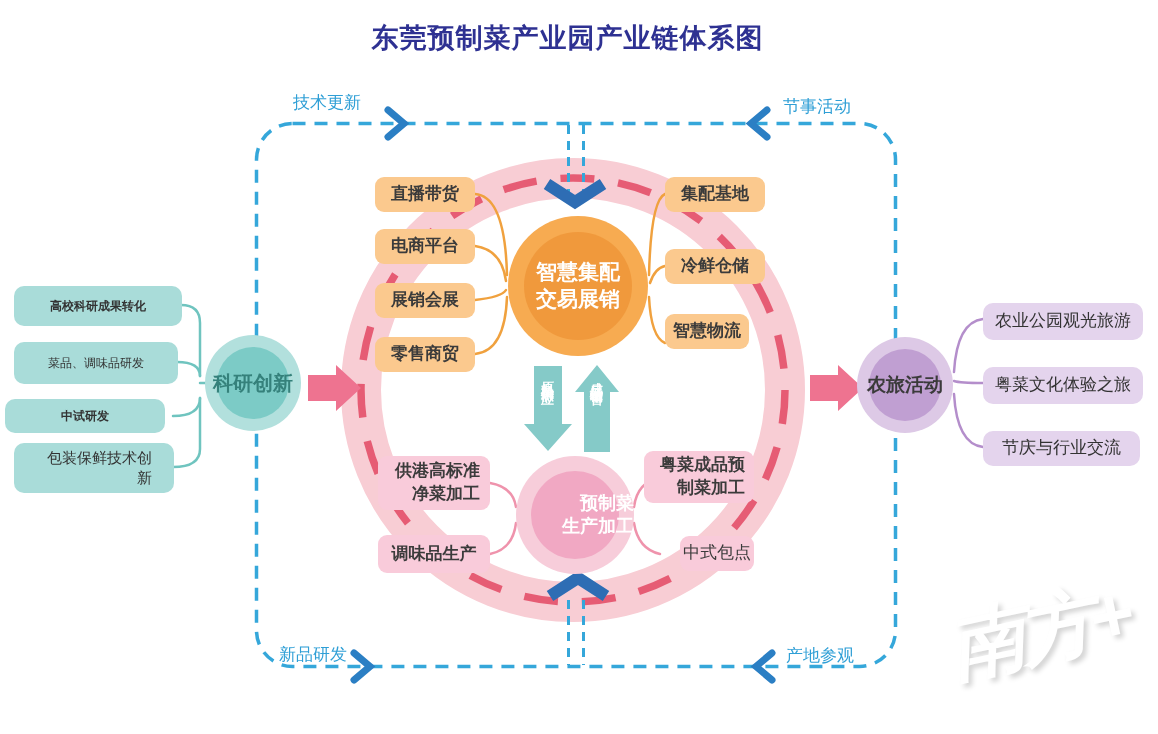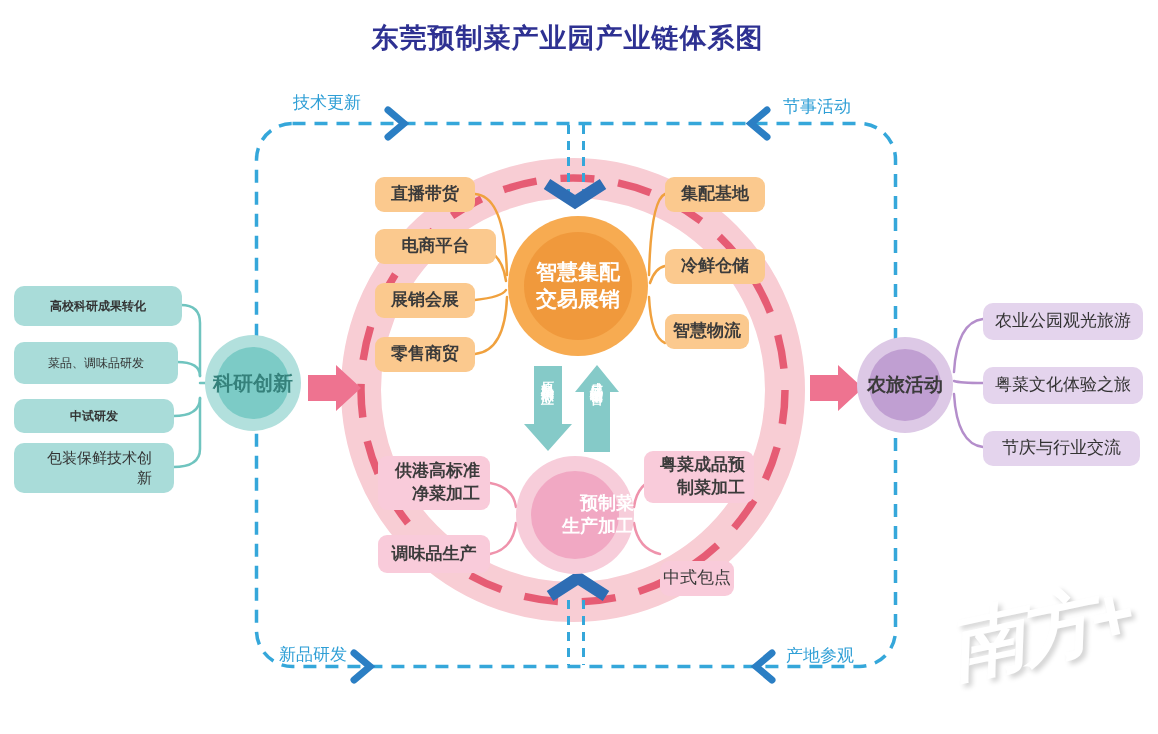--- a/index.html
+++ b/index.html
@@ -21,39 +21,39 @@
   .lbl-br{left:786px;top:644px;}
 
   .box{display:flex;align-items:center;justify-content:center;text-align:right;
        color:#333;line-height:1.35;}
   .bold{font-weight:bold;}
 
   
   .t-box{background:#a9dcd9;border-radius:10px;font-size:12px;}
   .t1{left:14px;top:286px;width:168px;height:40px;}
   .t2{left:14px;top:342px;width:164px;height:42px;}
-  .t3{left:14px;top:399px;width:160px;height:34px;}
+  .t3{left:5px;top:399px;width:160px;height:34px;}
   .t4{left:14px;top:443px;width:160px;height:50px;font-size:15px;padding:0 22px;}
 
   
   .o-box{background:#fbc98e;border-radius:9px;font-size:17px;font-weight:bold;color:#3b3b3b;}
   .oL1{left:375px;top:177px;width:100px;height:35px;}
-  .oL2{left:375px;top:229px;width:121px;height:35px;}
+  .oL2{left:375px;top:229px;width:100px;height:35px;}
   .oL3{left:375px;top:283px;width:100px;height:35px;}
   .oL4{left:375px;top:337px;width:100px;height:35px;}
   .oR1{left:665px;top:177px;width:100px;height:35px;}
   .oR2{left:665px;top:249px;width:100px;height:35px;}
   .oR3{left:665px;top:314px;width:84px;height:35px;}
 
   
   .p-box{background:#f9cbda;border-radius:9px;font-size:17px;color:#3b3b3b;}
   .pL1{left:378px;top:456px;width:112px;height:54px;padding:12px 10px;}
   .pL2{left:378px;top:535px;width:112px;height:38px;}
   .pR1{left:644px;top:451px;width:110px;height:52px;padding:0 9px;}
-  .pR2{left:660px;top:536px;width:74px;height:35px;margin-top:25px;}
+  .pR2{left:680px;top:536px;width:74px;height:35px;}
 
   
   .v-box{background:#e4d4ed;border-radius:10px;font-size:17px;}
   .v1{left:983px;top:303px;width:160px;height:37px;}
   .v2{left:983px;top:367px;width:160px;height:37px;}
   .v3{left:983px;top:431px;width:157px;height:35px;}
 
   
   .circle{border-radius:50%;}
   .rh-outer{left:205px;top:335px;width:96px;height:96px;background:#b2e0dd;}

